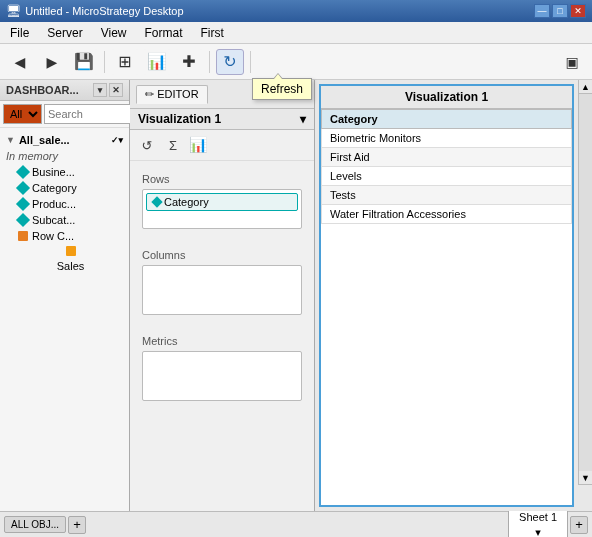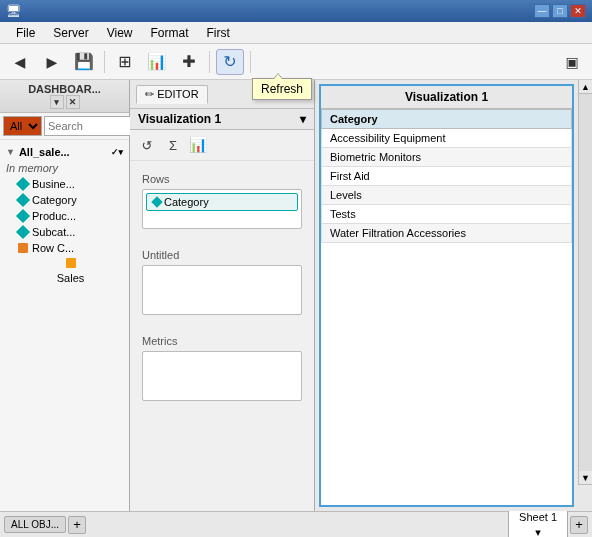--- a/index.html
+++ b/index.html
@@ -29,21 +29,21 @@
     }
     .title-btn.close { background: #c0392b; }
 
     
     .menu-bar {
       background: #f0f0f0;
       border-bottom: 1px solid #ccc;
       height: 22px;
       display: flex;
       align-items: center;
-      padding: 0 8px;
+      padding: 0 2px;
       gap: 2px;
     }
     .menu-item {
       padding: 2px 8px;
       font-size: 12px;
       cursor: pointer;
       border-radius: 2px;
     }
 
     
@@ -119,21 +119,20 @@
     .panel-header {
       background: linear-gradient(to bottom, #e8e8e8, #d8d8d8);
       border-bottom: 1px solid #bbb;
       padding: 3px 6px;
       display: flex;
       align-items: center;
       justify-content: space-between;
       font-size: 11px;
       font-weight: bold;
       color: #333;
-      flex-direction: column;
     }
     .panel-header-controls { display: flex; gap: 2px; }
     .panel-small-btn {
       width: 14px; height: 14px;
       background: #ddd;
       border: 1px solid #bbb;
       font-size: 9px;
       display: flex; align-items: center; justify-content: center;
       cursor: pointer;
     }
@@ -396,20 +395,21 @@
       font-size: 11px;
     }
     .vis-table tr:nth-child(even) td { background: #f5f5f5; }
   </style>
 </head>
 <body>
 
 <div class="title-bar">
   <div class="title-bar-left">
     <span style="font-size:12px;">🖥</span>
+    <span>Untitled - MicroStrategy Desktop</span>
   </div>
   <div class="title-bar-controls">
     <div class="title-btn">—</div>
     <div class="title-btn">□</div>
     <div class="title-btn close">✕</div>
   </div>
 </div>
 
 <div class="menu-bar">
   <span class="menu-item">File</span>
@@ -545,44 +545,41 @@
         <div class="section-label">Rows</div>
         <div class="drop-zone">
           <div class="field-chip">
             <div class="chip-diamond"></div>
             <span>Category</span>
           </div>
         </div>
       </div>
 
       <div class="editor-section">
-        <div class="section-label">Untitled</div>
+        <div class="section-label">Columns</div>
         <div class="drop-zone" style="min-height:50px;"></div>
       </div>
 
       <div class="editor-section">
         <div class="section-label">Metrics</div>
         <div class="drop-zone" style="min-height:50px;"></div>
       </div>
     </div>
   </div>
 
   <div class="right-panel">
     <div class="vis-container">
       <div class="vis-header">Visualization 1</div>
       <table class="vis-table">
         <thead>
           <tr>
             <th>Category</th>
           </tr>
         </thead>
         <tbody id="vis-table-body">
-            <tr>
-              <td>Accessibility Equipment</td>
-            </tr>
             <tr>
               <td>Biometric Monitors</td>
             </tr>
             <tr>
               <td>First Aid</td>
             </tr>
             <tr>
               <td>Levels</td>
             </tr>
             <tr>

